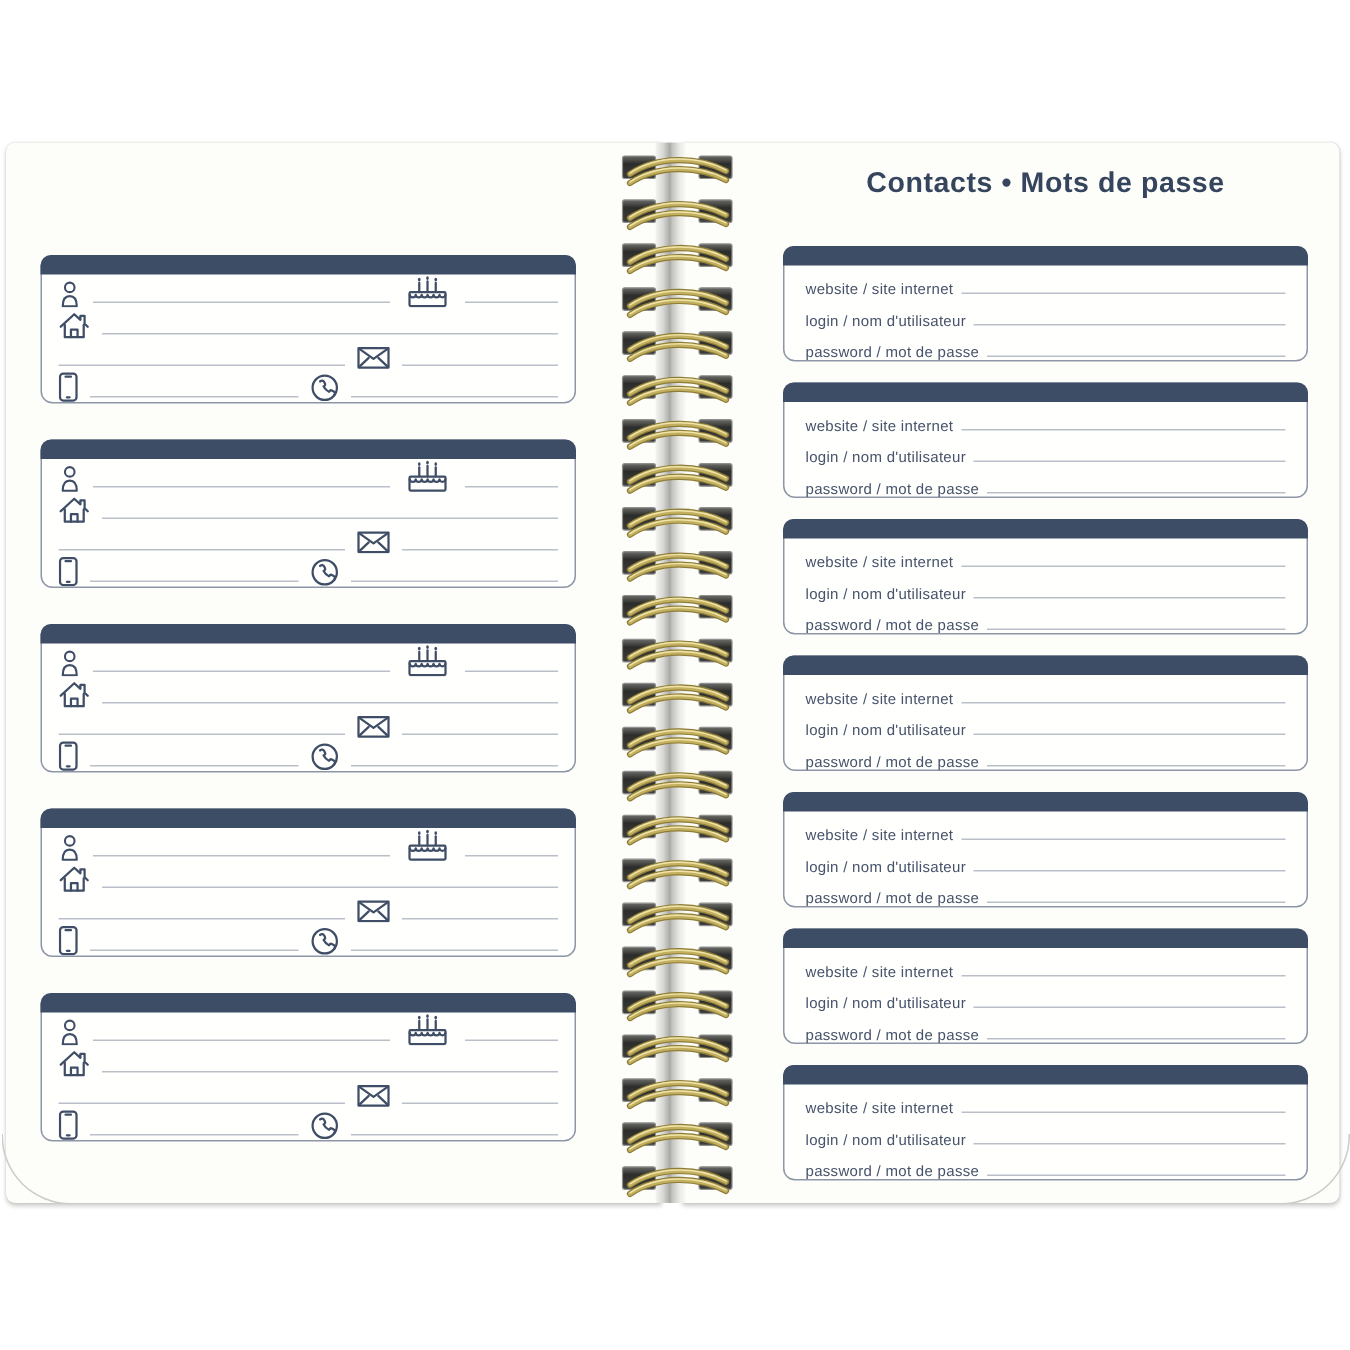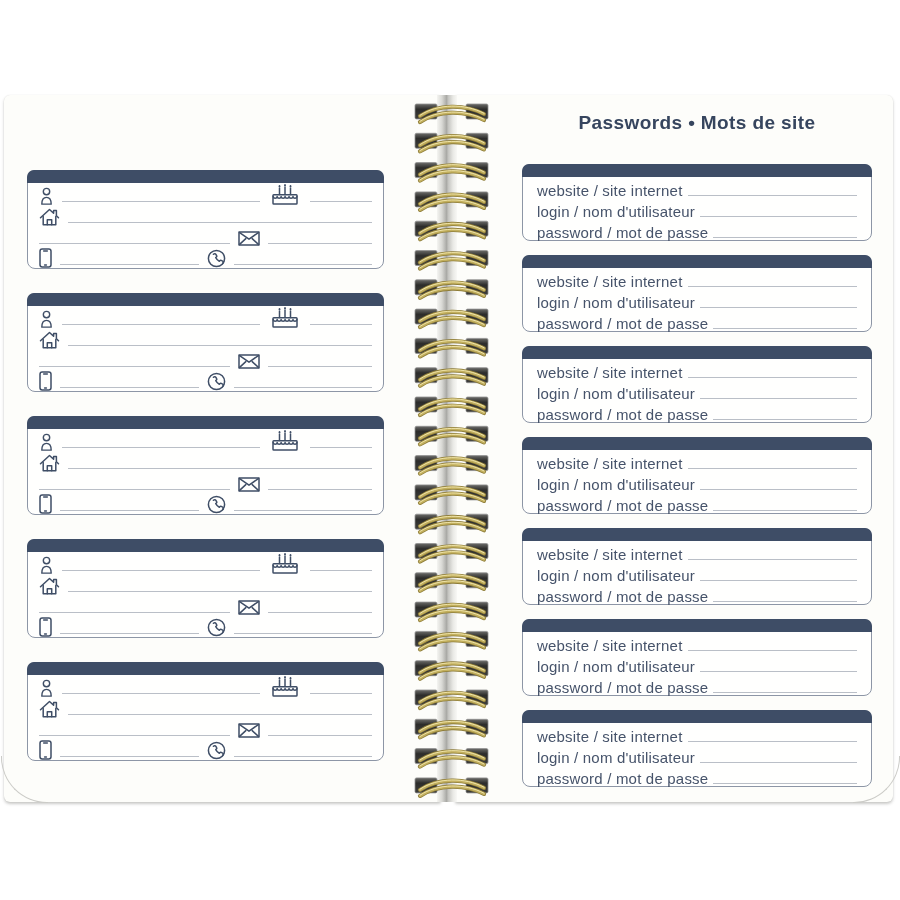--- a/index.html
+++ b/index.html
@@ -37,21 +37,21 @@
   .grow{flex:1;}
   .w62{width:62px;}
   .w104{width:104px;}
   .ml8{margin-left:8px;} .mr8{margin-right:8px;} .ml10{margin-left:10px;} .mr10{margin-right:10px;}
 
   .icn{stroke:#3f4e66;fill:none;stroke-width:1.5;stroke-linecap:round;stroke-linejoin:round;}
   .icn .fill{fill:#3f4e66;stroke:none;}
   .icon{display:block;margin-bottom:1px;}
 
   .p-label{
-    font-size:15px;color:#46536a;letter-spacing:.2px;white-space:nowrap;
+    font-size:10px;color:#46536a;letter-spacing:.2px;white-space:nowrap;
     margin:0 5px 2px 0;
   }
   .p-row .wline{margin-bottom:5px;}
 
   #spine{
     position:absolute;left:437px;top:95px;width:20px;height:707px;
     background:linear-gradient(90deg,#f4f4f1 0%,#d8d8d4 25%,#a9a9a5 48%,#c4c4c0 56%,#e9e9e5 80%,#f8f8f5 100%);
   }
   #spiral{position:absolute;left:407px;top:96px;z-index:5;}
 
@@ -324,21 +324,21 @@
           <circle cx="9.5" cy="9.5" r="8.1"></circle>
           <path d="M6.4 5.3 c1.1 -1 2.2 -0.7 2.8 0.5 l0.5 1 c0.25 0.5 0.1 1 -0.4 1.4 l-0.55 0.45 c0.85 1.6 2.05 2.8 3.6 3.6 l0.45 -0.55 c0.4 -0.5 0.9 -0.65 1.4 -0.4 l1 0.5 c1.2 0.6 1.5 1.7 0.5 2.8"></path>
         </svg>
         <div class="wline grow ml8"></div>
       </div>
     </div>
   </div>
   </div>
 
 <div class="page" id="right-page">
-  <div class="page-title">Passwords • Mots de site</div>
+  <div class="page-title">Contacts • Mots de passe</div>
 <div class="entry password-entry" style="top: 69px;">
     <div class="bar"></div>
     <div class="p-body">
       <div class="row p-row">
         <span class="p-label">website / site internet</span>
         <div class="wline grow"></div>
       </div>
       <div class="row p-row">
         <span class="p-label">login / nom d'utilisateur</span>
         <div class="wline grow"></div>

